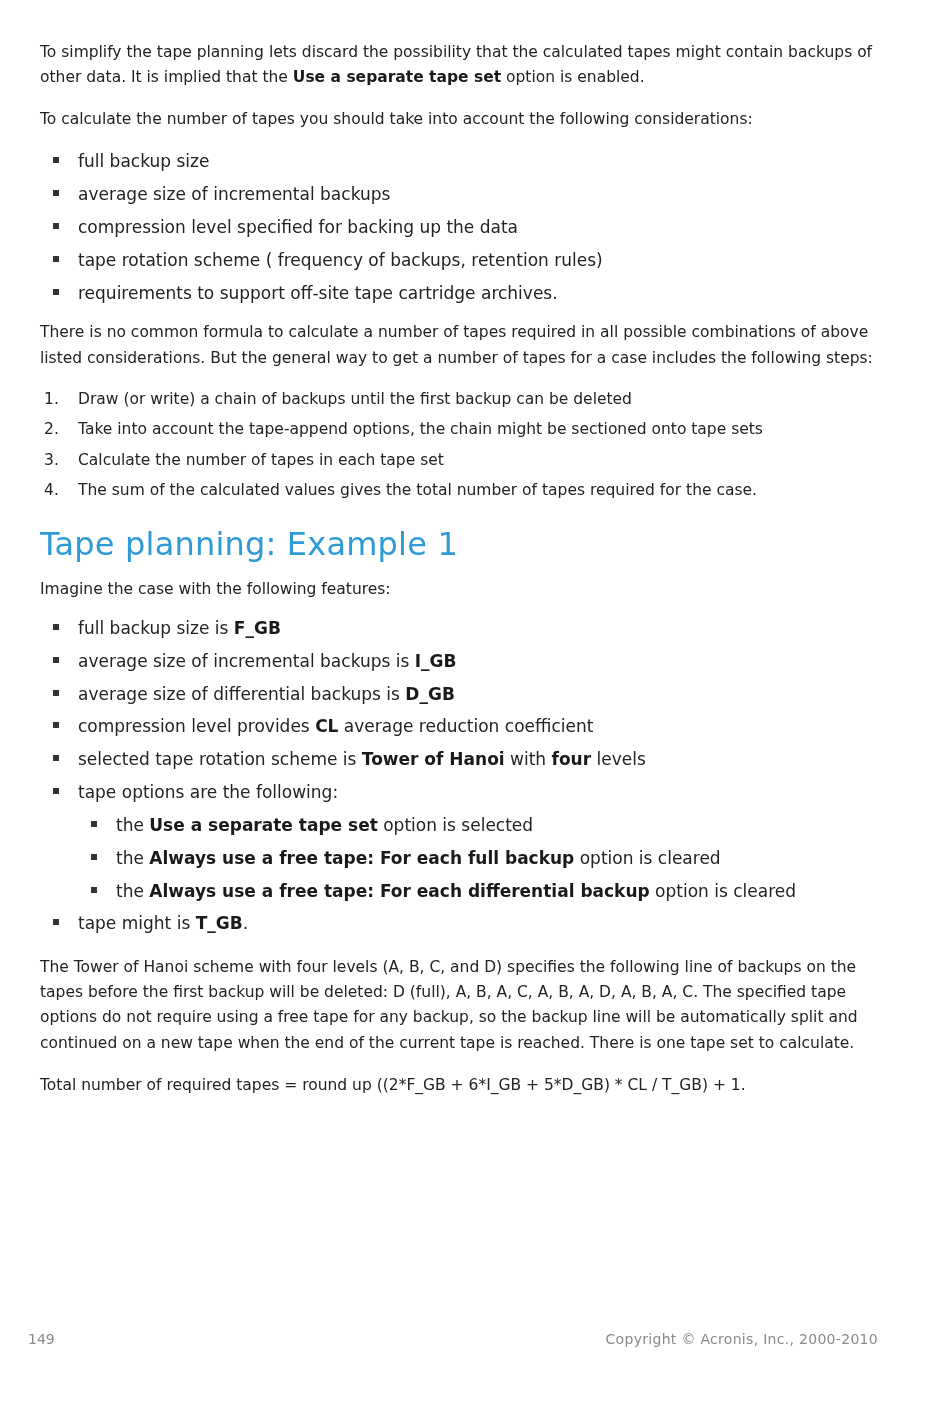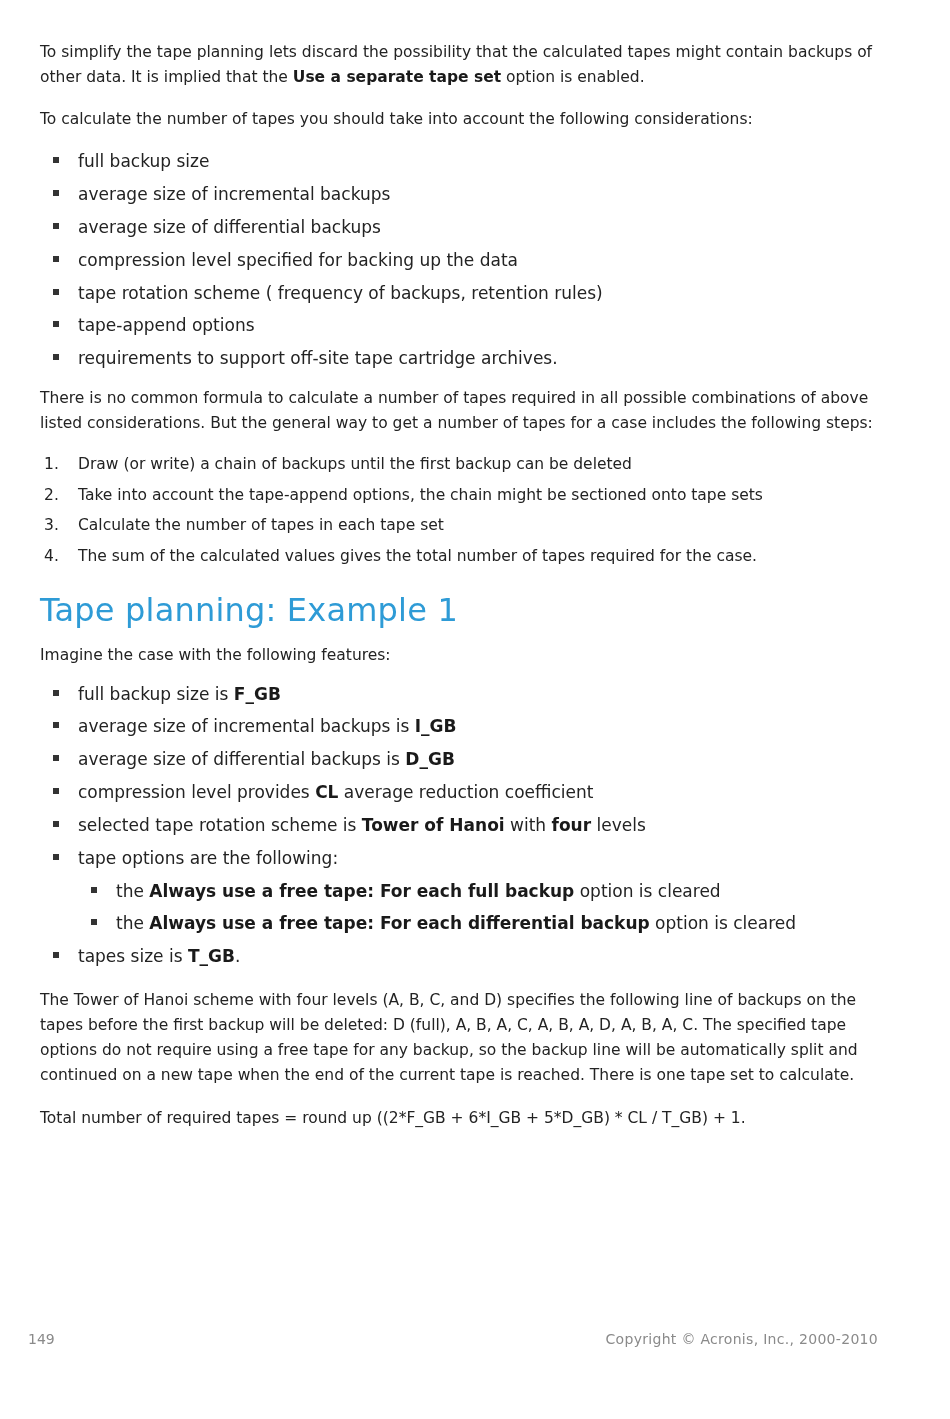--- a/index.html
+++ b/index.html
@@ -123,24 +123,22 @@
 
 <div class="page">
 
   <p class="body-text"><span>To simplify the tape planning lets discard the possibility that the calculated tapes might contain backups of other data. It is implied that the </span><strong>Use a separate tape set</strong><span> option is enabled.</span></p>
 
   <p class="body-text">To calculate the number of tapes you should take into account the following considerations:</p>
 
   <ul class="sq-list">
     <li>full backup size</li>
     <li>average size of incremental backups</li>
-    <li>average size of differential backups</li>
     <li>compression level specified for backing up the data</li>
     <li>tape rotation scheme ( frequency of backups, retention rules)</li>
-    <li>tape-append options</li>
     <li>requirements to support off-site tape cartridge archives.</li>
   </ul>
 
   <p class="body-text">There is no common formula to calculate a number of tapes required in all possible combinations of above listed considerations. But the general way to get a number of tapes for a case includes the following steps:</p>
 
   <ol class="num-list">
     <li>Draw (or write) a chain of backups until the first backup can be deleted</li>
     <li>Take into account the tape-append options, the chain might be sectioned onto tape sets</li>
     <li>Calculate the number of tapes in each tape set</li>
     <li>The sum of the calculated values gives the total number of tapes required for the case.</li>
@@ -152,26 +150,27 @@
 
   <ul class="sq-list">
     <li><span>full backup size is </span><strong>F_GB</strong><span></span></li>
     <li><span>average size of incremental backups is </span><strong>I_GB</strong><span></span></li>
     <li><span>average size of differential backups is </span><strong>D_GB</strong><span></span></li>
     <li><span>compression level provides </span><strong>CL</strong><span> average reduction coefficient</span></li>
     <li><span>selected tape rotation scheme is </span><strong>Tower of Hanoi</strong><span> with </span><strong>four</strong><span> levels</span></li>
 
     <li class="nested-wrap"><span>tape options are the following:</span>
       <ul class="sq-list sub">
+        <li><span>the </span><strong>Use a separate tape set</strong><span> option is selected</span></li>
         <li><span>the </span><strong>Always use a free tape: For each full backup</strong><span> option is cleared</span></li>
         <li><span>the </span><strong>Always use a free tape: For each differential backup</strong><span> option is cleared</span></li>
       </ul>
     </li>
 
-    <li><span>tapes size is </span><strong>T_GB</strong><span>.</span></li>
+    <li><span>tape might is </span><strong>T_GB</strong><span>.</span></li>
   </ul>
 
   <div class="spacer-sm"></div>
 
   <p class="body-text">The Tower of Hanoi scheme with four levels (A, B, C, and D) specifies the following line of backups on the tapes before the first backup will be deleted: D (full), A, B, A, C, A, B, A, D, A, B, A, C. The specified tape options do not require using a free tape for any backup, so the backup line will be automatically split and continued on a new tape when the end of the current tape is reached. There is one tape set to calculate.</p>
 
   <p class="body-text">Total number of required tapes = round up ((2*F_GB + 6*I_GB + 5*D_GB) * CL / T_GB) + 1.</p>
 
 
   <div class="footer">

